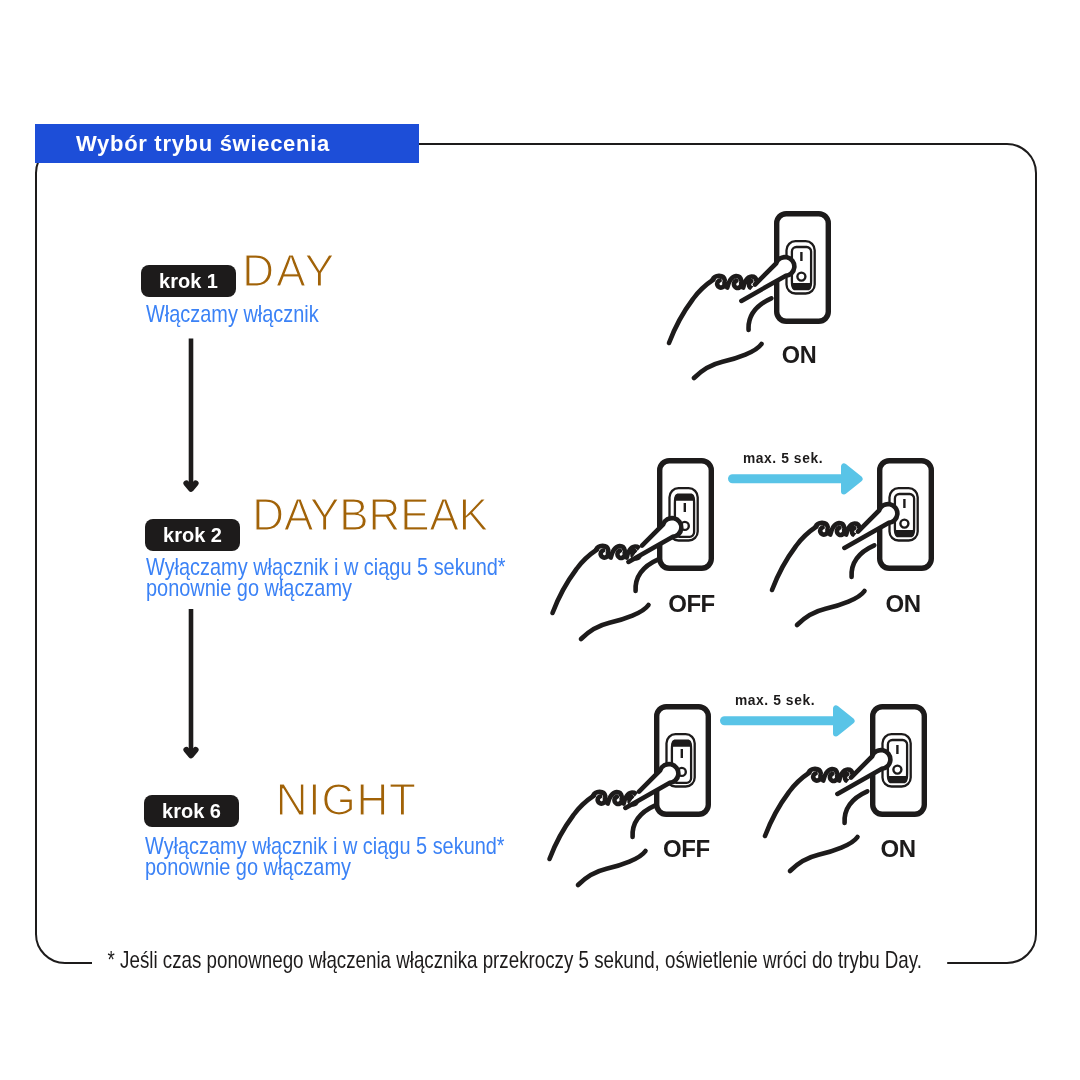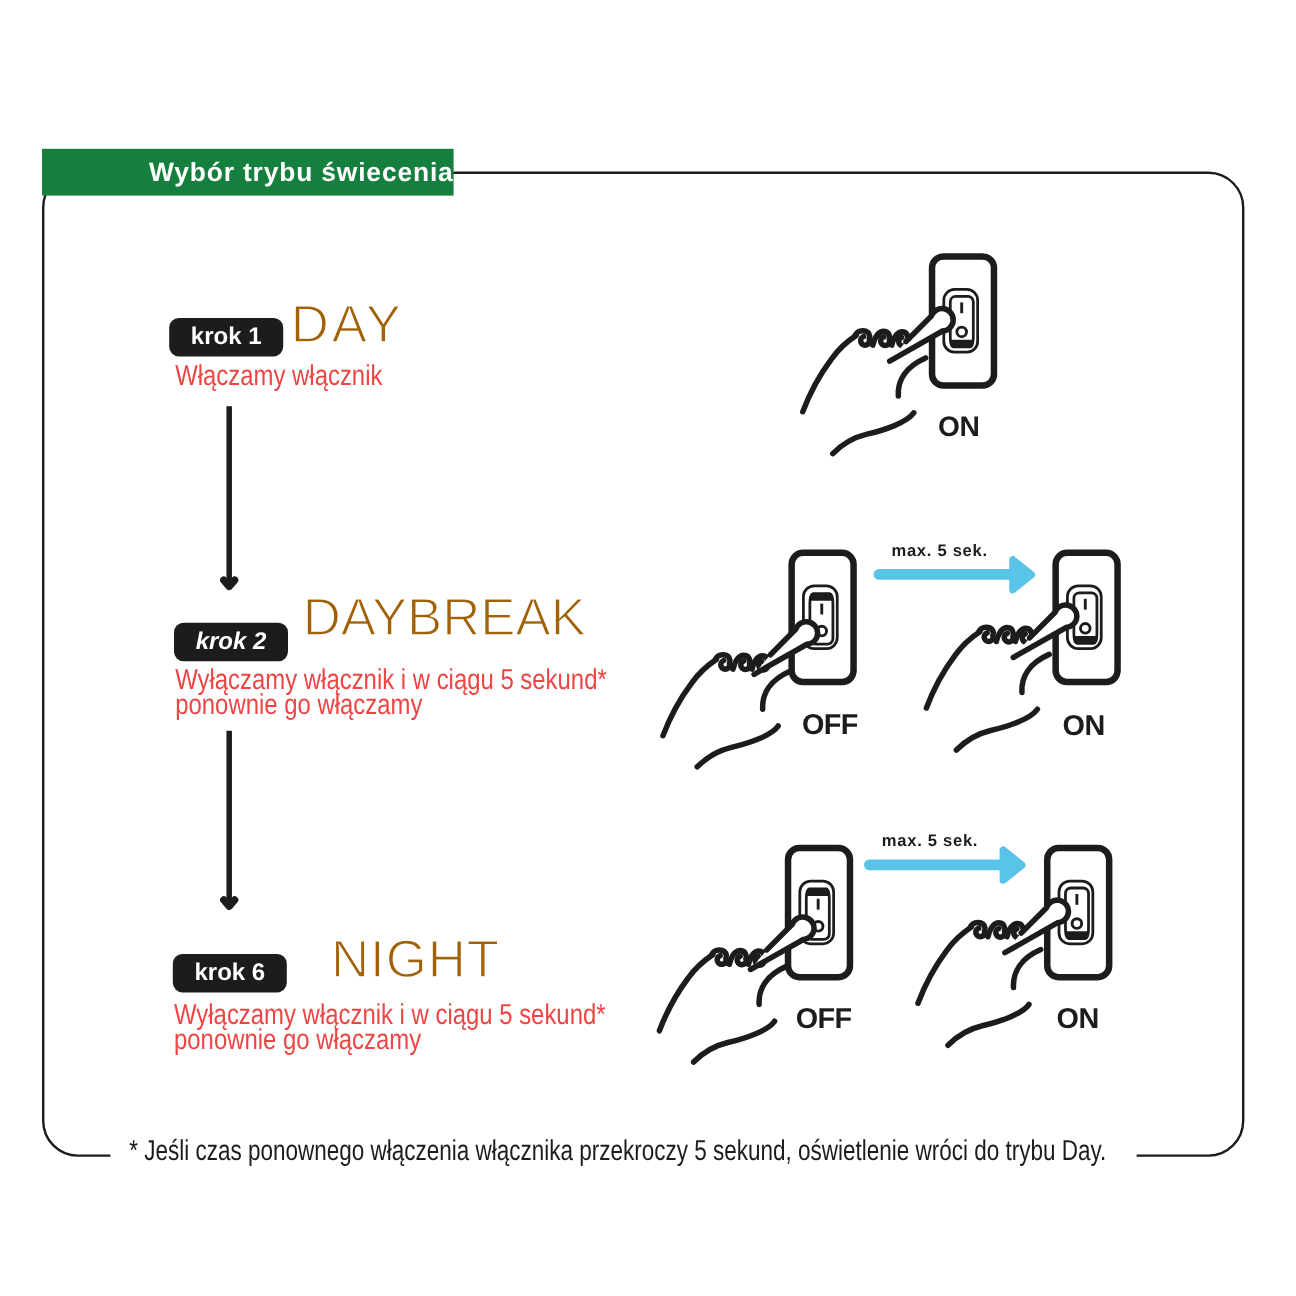--- a/index.html
+++ b/index.html
@@ -1,39 +1,39 @@
 <!DOCTYPE html>
 <html><head>
 <meta charset="utf-8">
 <style>
 html,body{margin:0;padding:0;}
 body{width:1080px;height:1080px;background:#ffffff;position:relative;overflow:hidden;
      font-family:"Liberation Sans", sans-serif;color:#1d1b1b;}
 .abs{position:absolute;}
 #frame{left:35px;top:143px;width:1002px;height:821px;border:2px solid #1d1b1b;border-radius:30px;box-sizing:border-box;}
-#header{left:35px;top:124px;width:343px;height:39px;background:#15803d;color:#fff;
-  font-weight:bold;font-size:22px;letter-spacing:0.7px;line-height:40px;text-align:right;}
+#header{left:35px;top:124px;width:343px;height:39px;background:#1d4ed8;color:#fff;
+  font-weight:bold;font-size:22px;letter-spacing:0.7px;line-height:40px;text-align:left;padding-left:41px;}
 .krok{background:#1d1b1b;color:#fff;font-weight:bold;font-size:20px;border-radius:8px;
   text-align:center;width:95px;height:32px;line-height:33px;margin-top:12px;}
 .big{font-size:44px;line-height:43px;color:#a16207;letter-spacing:0.8px;-webkit-text-stroke:1.2px #ffffff;}
-.desc{font-size:24px;line-height:21.3px;color:#ef4444;white-space:nowrap;}
+.desc{font-size:24px;line-height:21.3px;color:#3b82f6;white-space:nowrap;}
 .desc>span{display:inline-block;transform:scaleX(0.83);transform-origin:0 0;}
 #footnote{left:91.5px;top:945px;font-size:24px;line-height:30px;white-space:nowrap;}
 #footnote span{display:inline-block;transform:scaleX(0.781);transform-origin:0 0;background:#fff;padding:0 32.6px 0 20px;color:#1d1b1b;}
 </style>
 </head>
 <body>
 <div class="abs" id="frame"></div>
 <div class="abs" id="header">Wybór trybu świecenia</div>
 
 <div class="abs krok" style="left:141px;top:253px;">krok 1</div>
 <div class="abs big" style="left:242.2px;top:248.6px;letter-spacing:2.4px;">DAY</div>
 <div class="abs desc" style="left:146px;top:302.6px;"><span>Włączamy włącznik</span></div>
 
-<div class="abs krok" style="left:145px;top:507px;font-style:italic;">krok 2</div>
+<div class="abs krok" style="left:145px;top:507px;">krok 2</div>
 <div class="abs big" style="left:252.2px;top:493px;letter-spacing:-0.05px;">DAYBREAK</div>
 <div class="abs desc" style="left:146px;top:556.2px;"><span>Wyłączamy włącznik i w ciągu 5 sekund*<br>ponownie go włączamy</span></div>
 
 <div class="abs krok" style="left:144px;top:783px;">krok 6</div>
 <div class="abs big" style="left:243.8px;top:777.9px;margin-left:32px;">NIGHT</div>
 <div class="abs desc" style="left:145px;top:834.9px;"><span>Wyłączamy włącznik i w ciągu 5 sekund*<br>ponownie go włączamy</span></div>
 
 <svg class="abs" style="left:176px;top:330px;overflow:visible" width="32" height="170" viewBox="0 0 32 170">
   <line x1="15" y1="8.6" x2="15" y2="155" stroke="#1d1b1b" stroke-width="4.6"></line>
   <path d="M10.4,153.4 L15,158.8 L19.6,153.4" fill="none" stroke="#1d1b1b" stroke-width="6" stroke-linecap="round" stroke-linejoin="round"></path>

